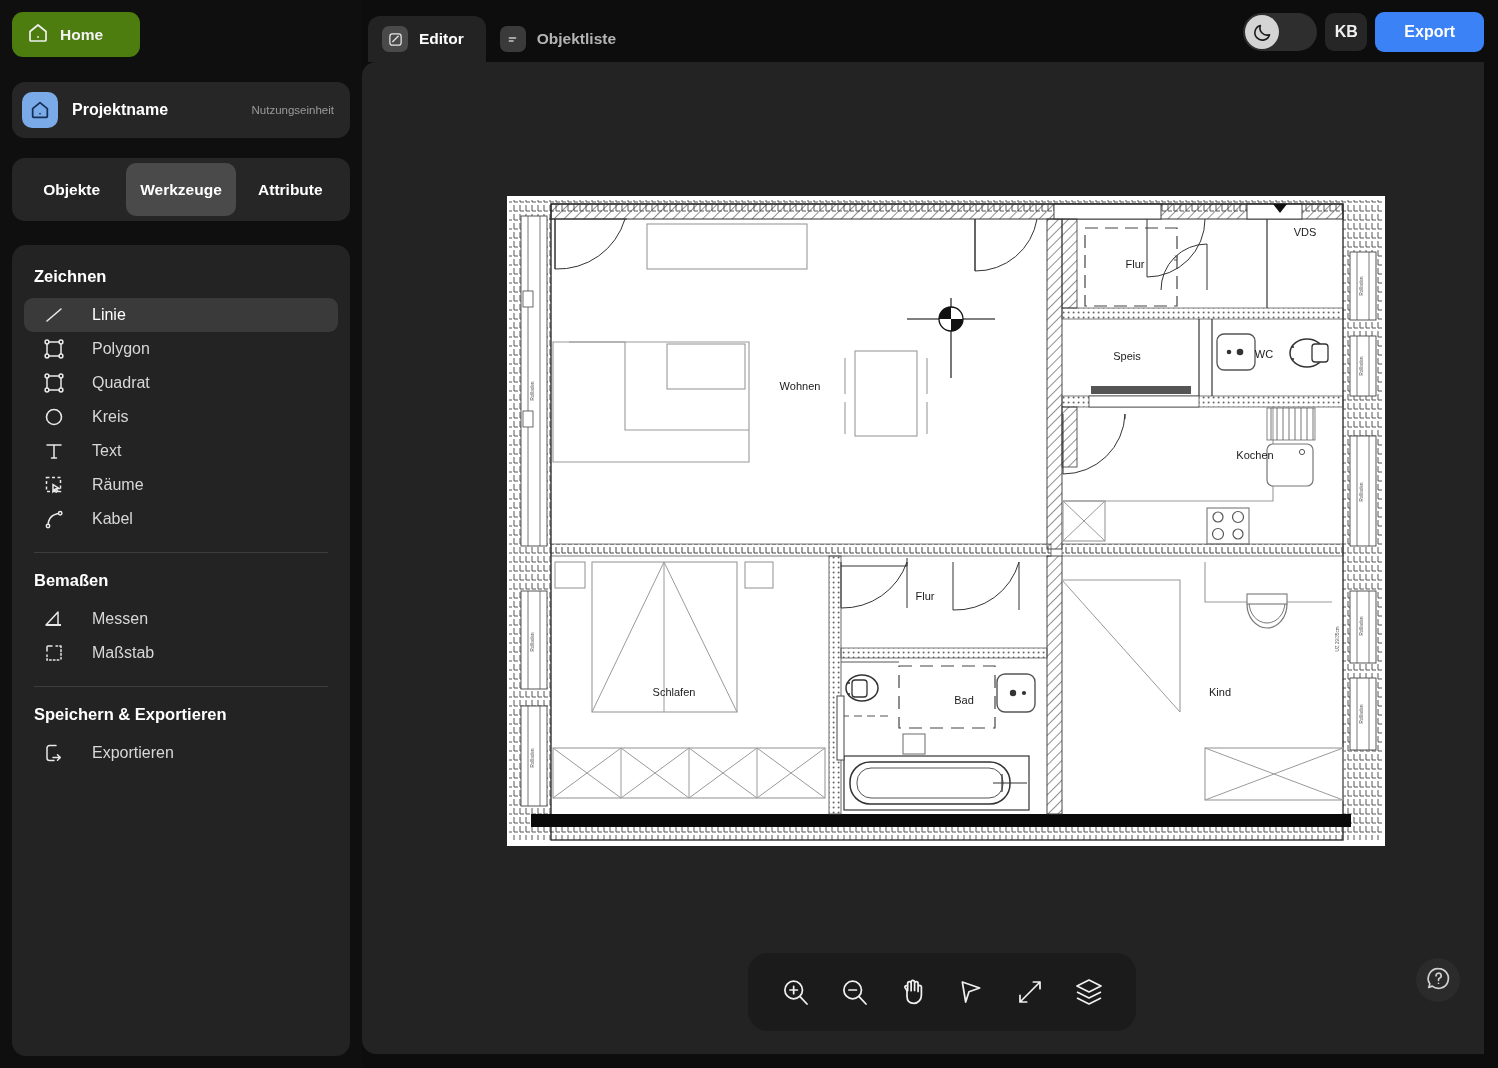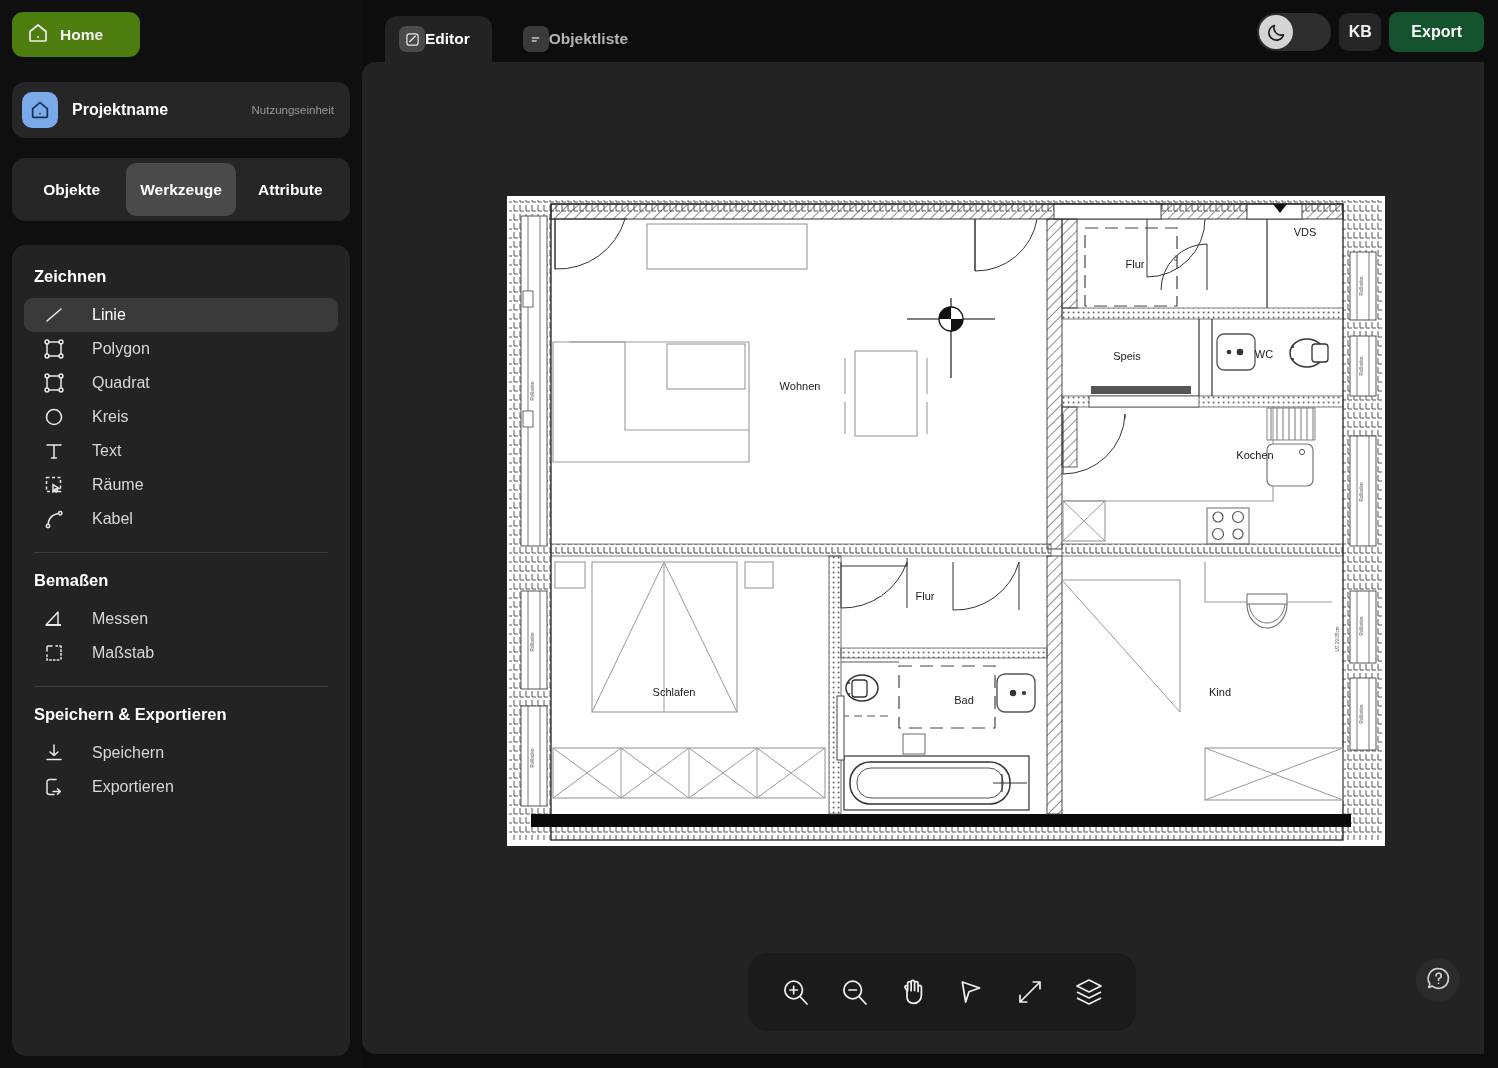--- a/index.html
+++ b/index.html
@@ -100,24 +100,24 @@
 
   
   .main { flex: 1; position: relative; height: 1068px; }
 
   .topbar {
     position: absolute; top: 0; left: 0; right: 0; height: 62px;
     display: flex; align-items: flex-end;
   }
   .tabs { display: flex; align-items: flex-end; height: 62px; padding-left: 6px; }
   .tab {
-    height: 46px; display: flex; align-items: center; 
+    height: 46px; display: flex; align-items: center; gap: 11px;
     padding: 0 22px 0 14px; cursor: pointer;
     border-radius: 12px 12px 0 0;
-    color: #b4b4b4; font-size: 15.5px; font-weight: 700; margin-left: 17px;
+    color: #b4b4b4; font-size: 15.5px; font-weight: 700;
   }
   .tab.active { background: #232323; color: #ffffff; }
   .tab-ico {
     width: 26px; height: 26px; border-radius: 7px; background: #3a3a3a;
     display: flex; align-items: center; justify-content: center; flex: none;
   }
   .tab.active .tab-ico { background: #4a4a4a; }
 
   .topright {
     position: absolute; right: 14px; top: 12px;
@@ -132,22 +132,22 @@
     width: 34px; height: 34px; border-radius: 50%;
     background: #d4d4d4;
     display: flex; align-items: center; justify-content: center;
   }
   .kb-btn {
     width: 42px; height: 38px; border-radius: 9px; background: #262626;
     display: flex; align-items: center; justify-content: center;
     color: #f0f0f0; font-size: 16px; font-weight: 700; cursor: pointer;
   }
   .export-btn {
-    height: 40px; padding: 0 22px; border-radius: 9px;
-    background: #14532d; color: #ffffff;
+    height: 40px; padding: 0 29px; border-radius: 9px;
+    background: #3b82f6; color: #ffffff;
     font-size: 16px; font-weight: 700;
     display: flex; align-items: center; justify-content: center;
     cursor: pointer; border: none;
     font-family: "Liberation Sans", sans-serif;
   }
 
   .canvas {
     position: absolute; left: 0; top: 62px; right: 14px; bottom: 14px;
     background: #232323; border-radius: 14px 0 0 14px;
     overflow: hidden;
@@ -317,28 +317,20 @@
             <path d="M14 5h5M19 5v14M5 14v5h14" stroke-dasharray="1.6 2.2"></path>
           </svg>
         </span>
         <span class="tool-label">Maßstab</span>
       </div>
 
       <div class="divider"></div>
 
       <div class="sec-title grp2">Speichern &amp; Exportieren</div>
 
-      <div class="tool-row">
-        <span class="tool-ico">
-          <svg width="24" height="24" viewBox="0 0 24 24" fill="none" stroke="#e8e8e8" stroke-width="1.5" stroke-linecap="round" stroke-linejoin="round">
-            <path d="M12 4v10M8 11l4 3.4L16 11M5 18.5h14"></path>
-          </svg>
-        </span>
-        <span class="tool-label">Speichern</span>
-      </div>
 
       <div class="tool-row">
         <span class="tool-ico">
           <svg width="24" height="24" viewBox="0 0 24 24" fill="none" stroke="#e8e8e8" stroke-width="1.5" stroke-linecap="round" stroke-linejoin="round">
             <path d="M14 4.5H7.5A2.5 2.5 0 0 0 5 7v10a2.5 2.5 0 0 0 2.5 2.5H12"></path>
             <path d="M11 16.5h7M15.5 13.8l2.8 2.7-2.8 2.7"></path>
           </svg>
         </span>
         <span class="tool-label">Exportieren</span>
       </div>

